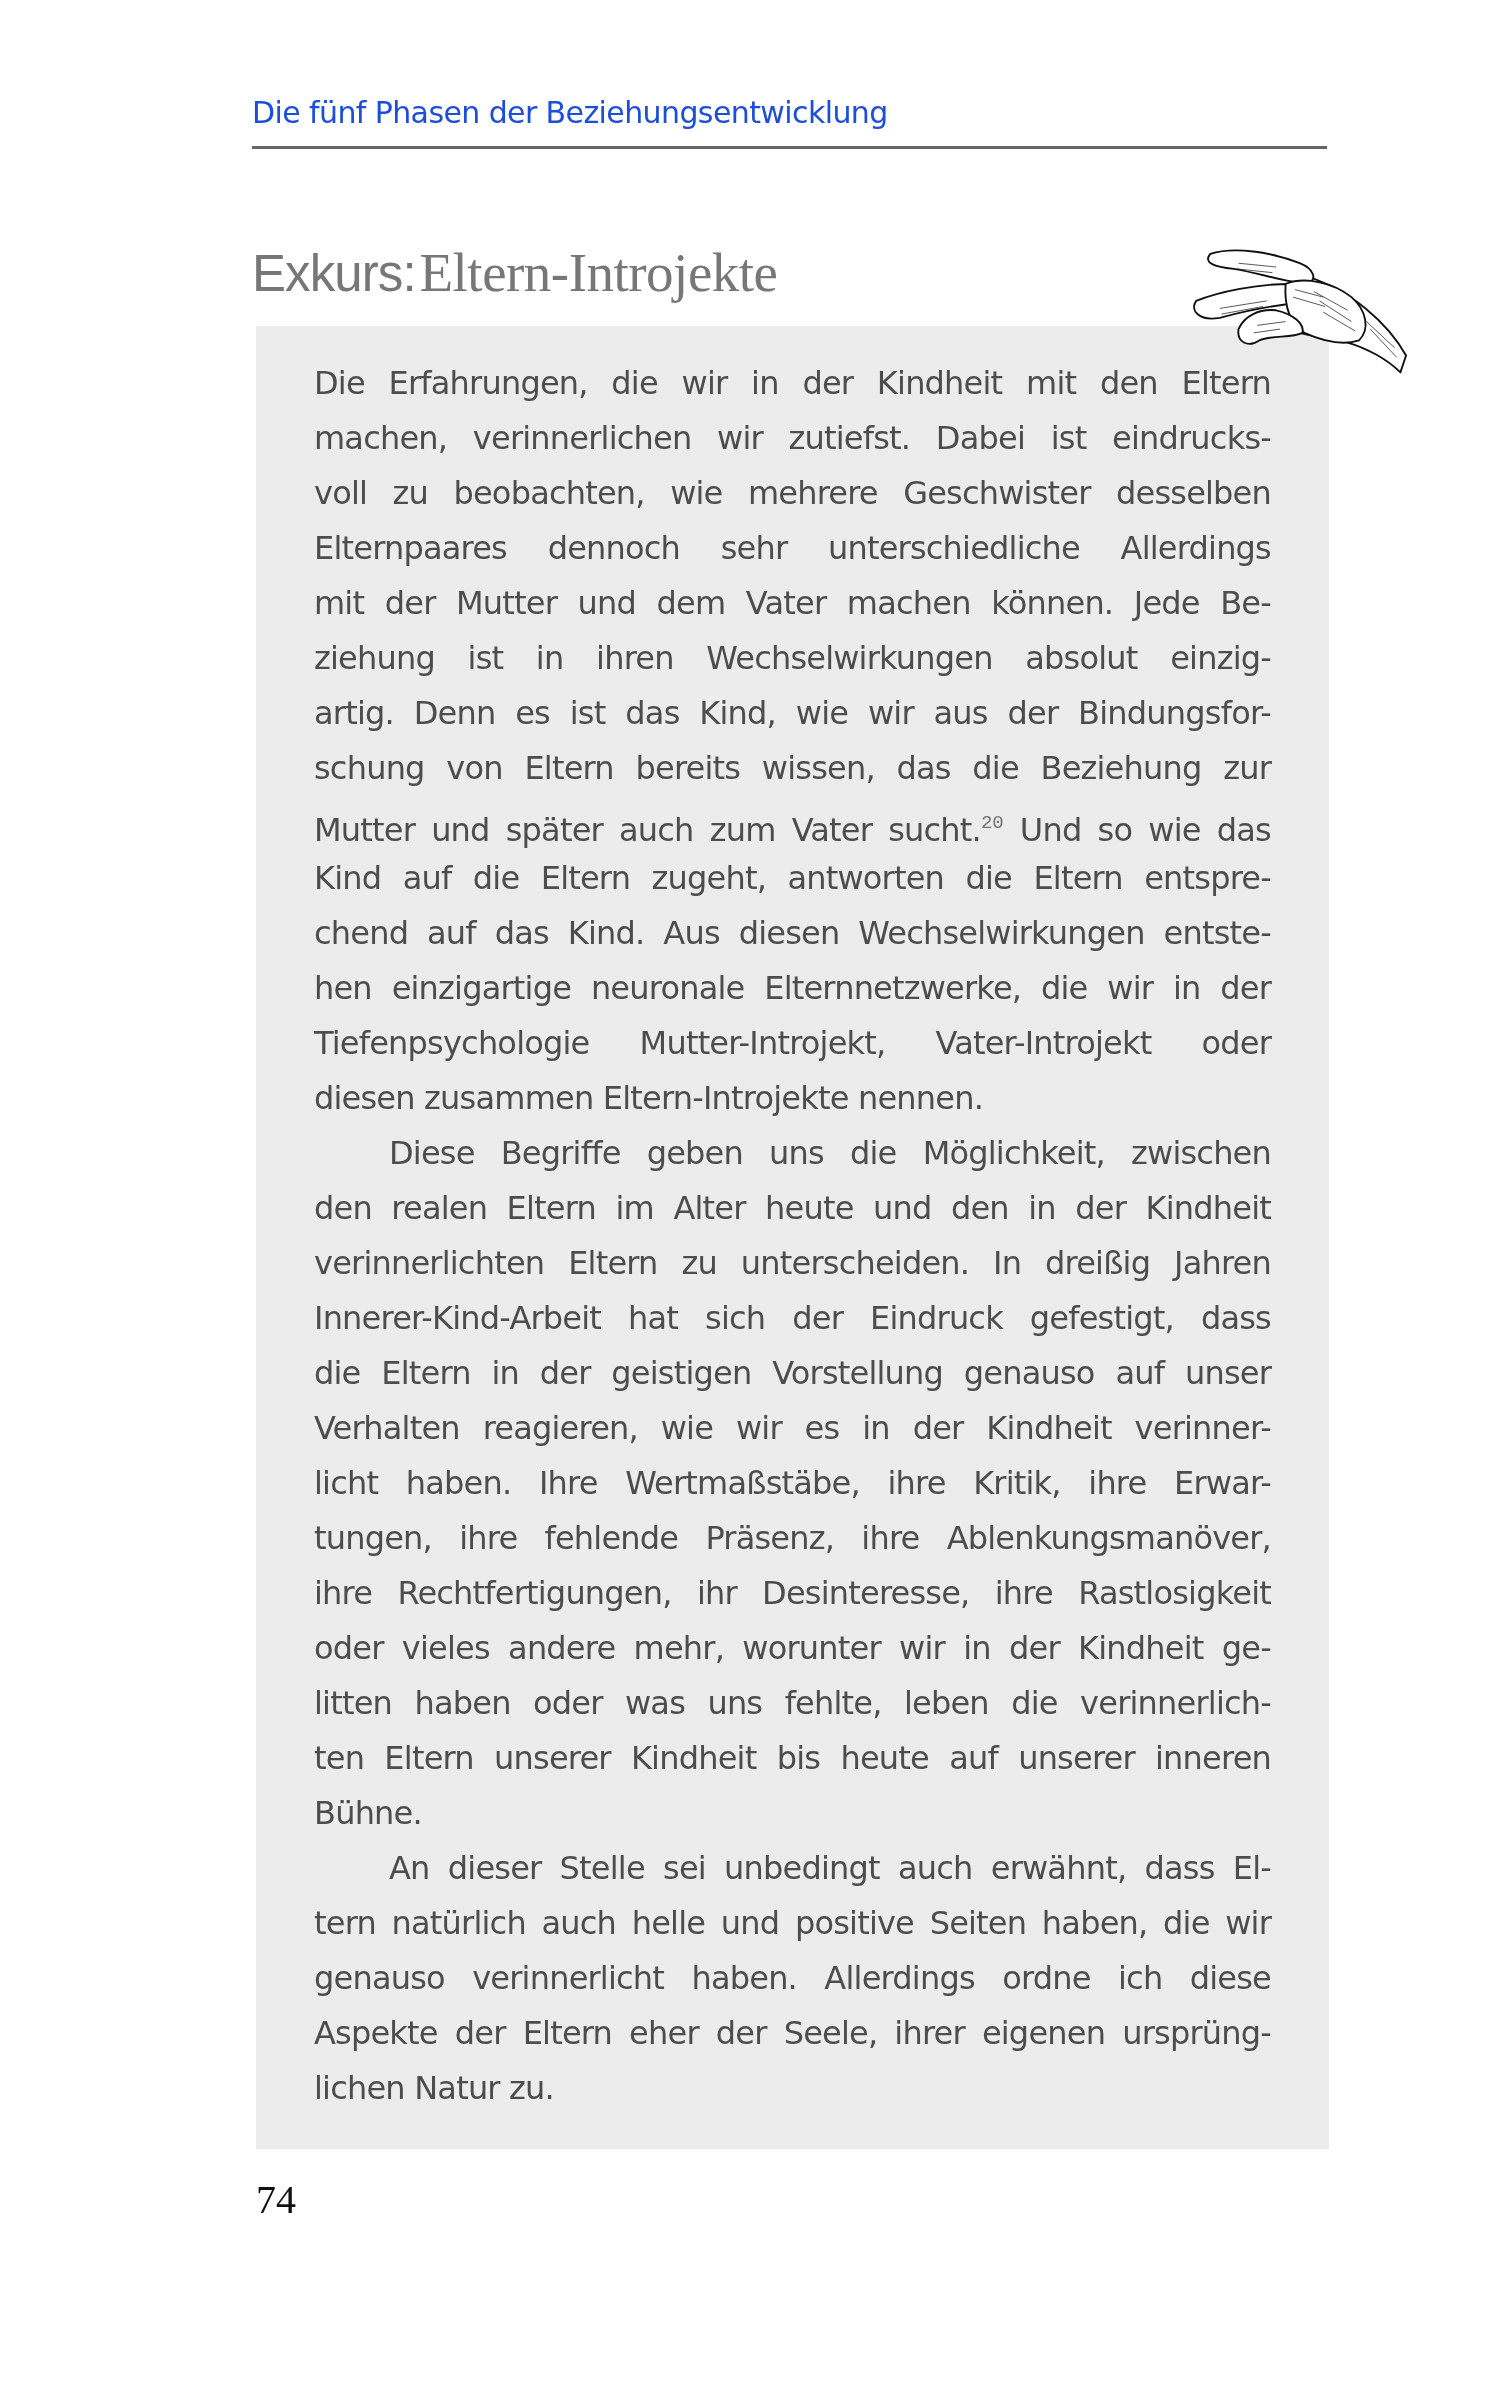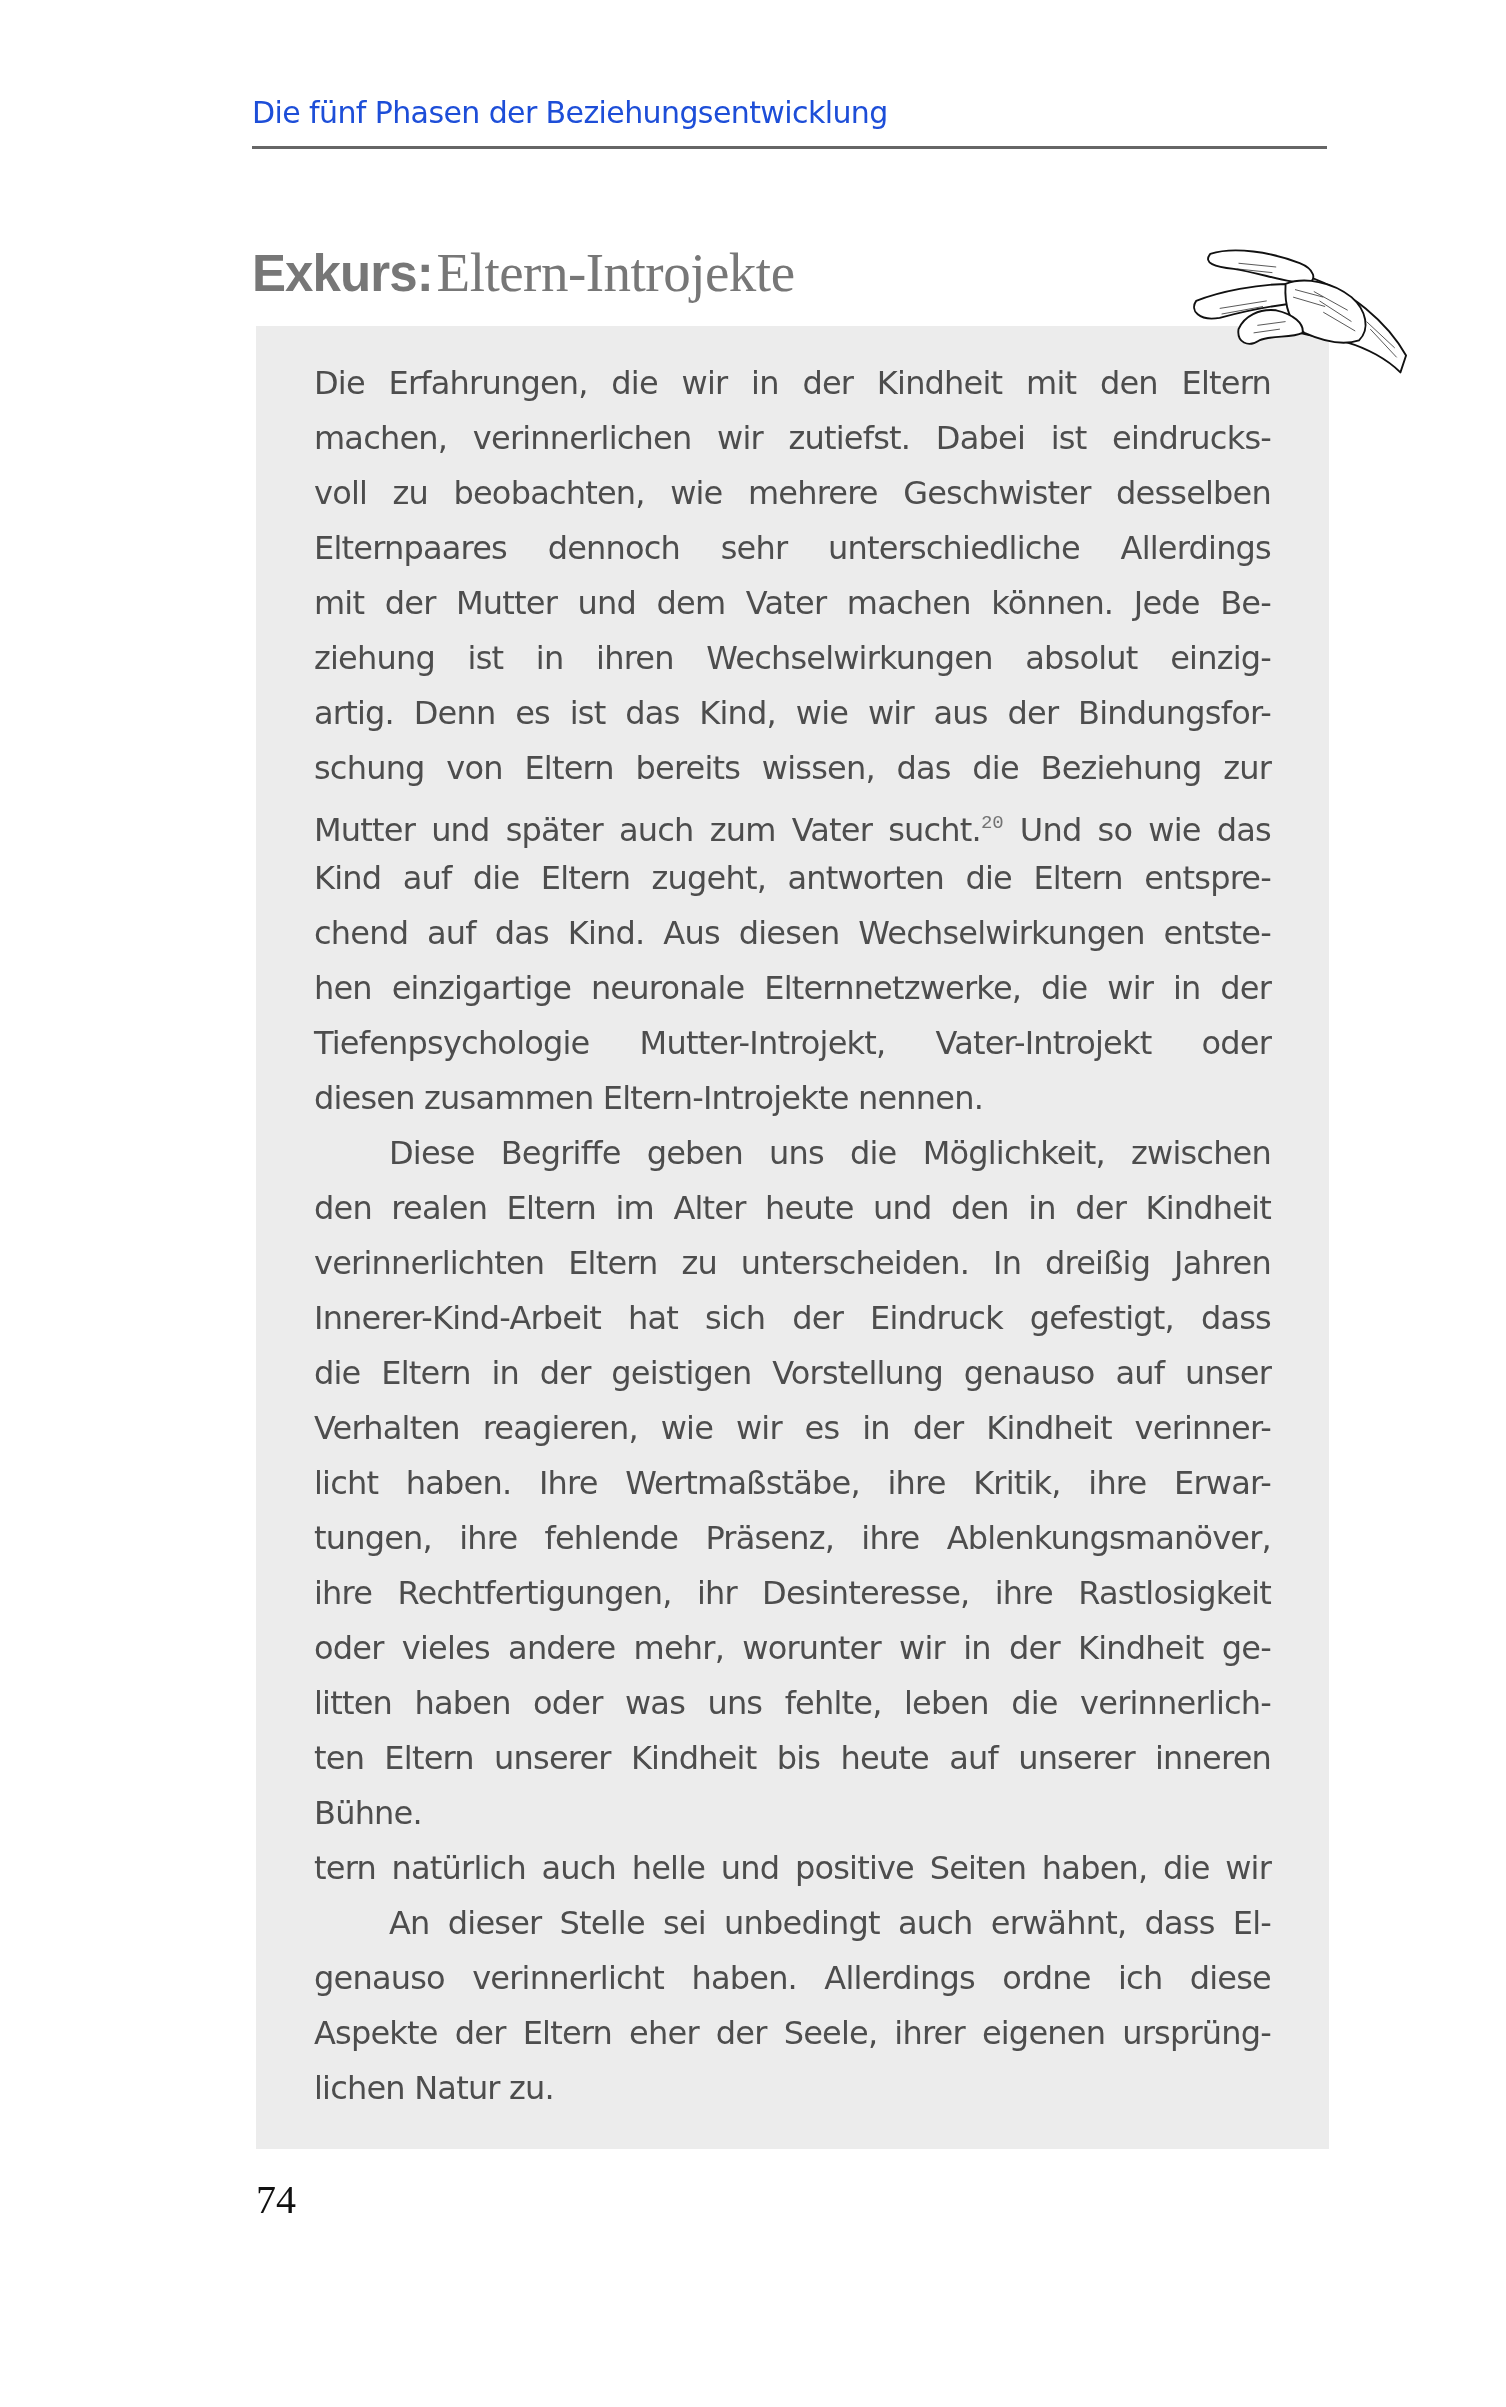--- a/index.html
+++ b/index.html
@@ -9,21 +9,21 @@
     font-family: "DejaVu Sans", sans-serif; font-size: 30px; color: #1d4ed8;
     letter-spacing: -0.6px; line-height: 38px; white-space: nowrap;
   }
   .head-rule {
     position: absolute; left: 252px; top: 146px; width: 1075px; height: 2.8px; background: #666666;
   }
   .title {
     position: absolute; left: 252px; top: 235px; white-space: nowrap; color: #777777; line-height: 75px;
   }
   .title .kw {
-    font-family: "Liberation Sans", sans-serif; font-weight: bold; font-size: 51px; letter-spacing: -0.9px;
+    font-family: "Liberation Sans", sans-serif; font-weight: normal; font-size: 51px; letter-spacing: -0.9px;
   }
   .title .rest {
     font-family: "Liberation Serif", serif; font-size: 55px; letter-spacing: -0.5px;
   }
   .hand {
     position: absolute; left: 1182px; top: 235px; width: 226px; height: 160px;
   }
   .box {
     position: absolute; left: 256px; top: 326px; width: 1073px; height: 1823px; background: #ececec;
   }
@@ -107,22 +107,22 @@
     <span class="line">licht haben. Ihre Wertmaßstäbe, ihre Kritik, ihre Erwar-</span>
     <span class="line">tungen, ihre fehlende Präsenz, ihre Ablenkungsmanöver,</span>
     <span class="line">ihre Rechtfertigungen, ihr Desinteresse, ihre Rastlosigkeit</span>
     <span class="line">oder vieles andere mehr, worunter wir in der Kindheit ge-</span>
     <span class="line">litten haben oder was uns fehlte, leben die verinnerlich-</span>
     <span class="line">ten Eltern unserer Kindheit bis heute auf unserer inneren</span>
     <span class="line last">Bühne.</span>
   </div>
 
   <div>
+    <span class="line indent">An dieser Stelle sei unbedingt auch erwähnt, dass El-</span>
     <span class="line">tern natürlich auch helle und positive Seiten haben, die wir</span>
-    <span class="line indent">An dieser Stelle sei unbedingt auch erwähnt, dass El-</span>
     <span class="line">genauso verinnerlicht haben. Allerdings ordne ich diese</span>
     <span class="line">Aspekte der Eltern eher der Seele, ihrer eigenen ursprüng-</span>
     <span class="line last">lichen Natur zu.</span>
   </div>
 </div>
 
 <div class="page-number">74</div>
 
 
 </body></html>

